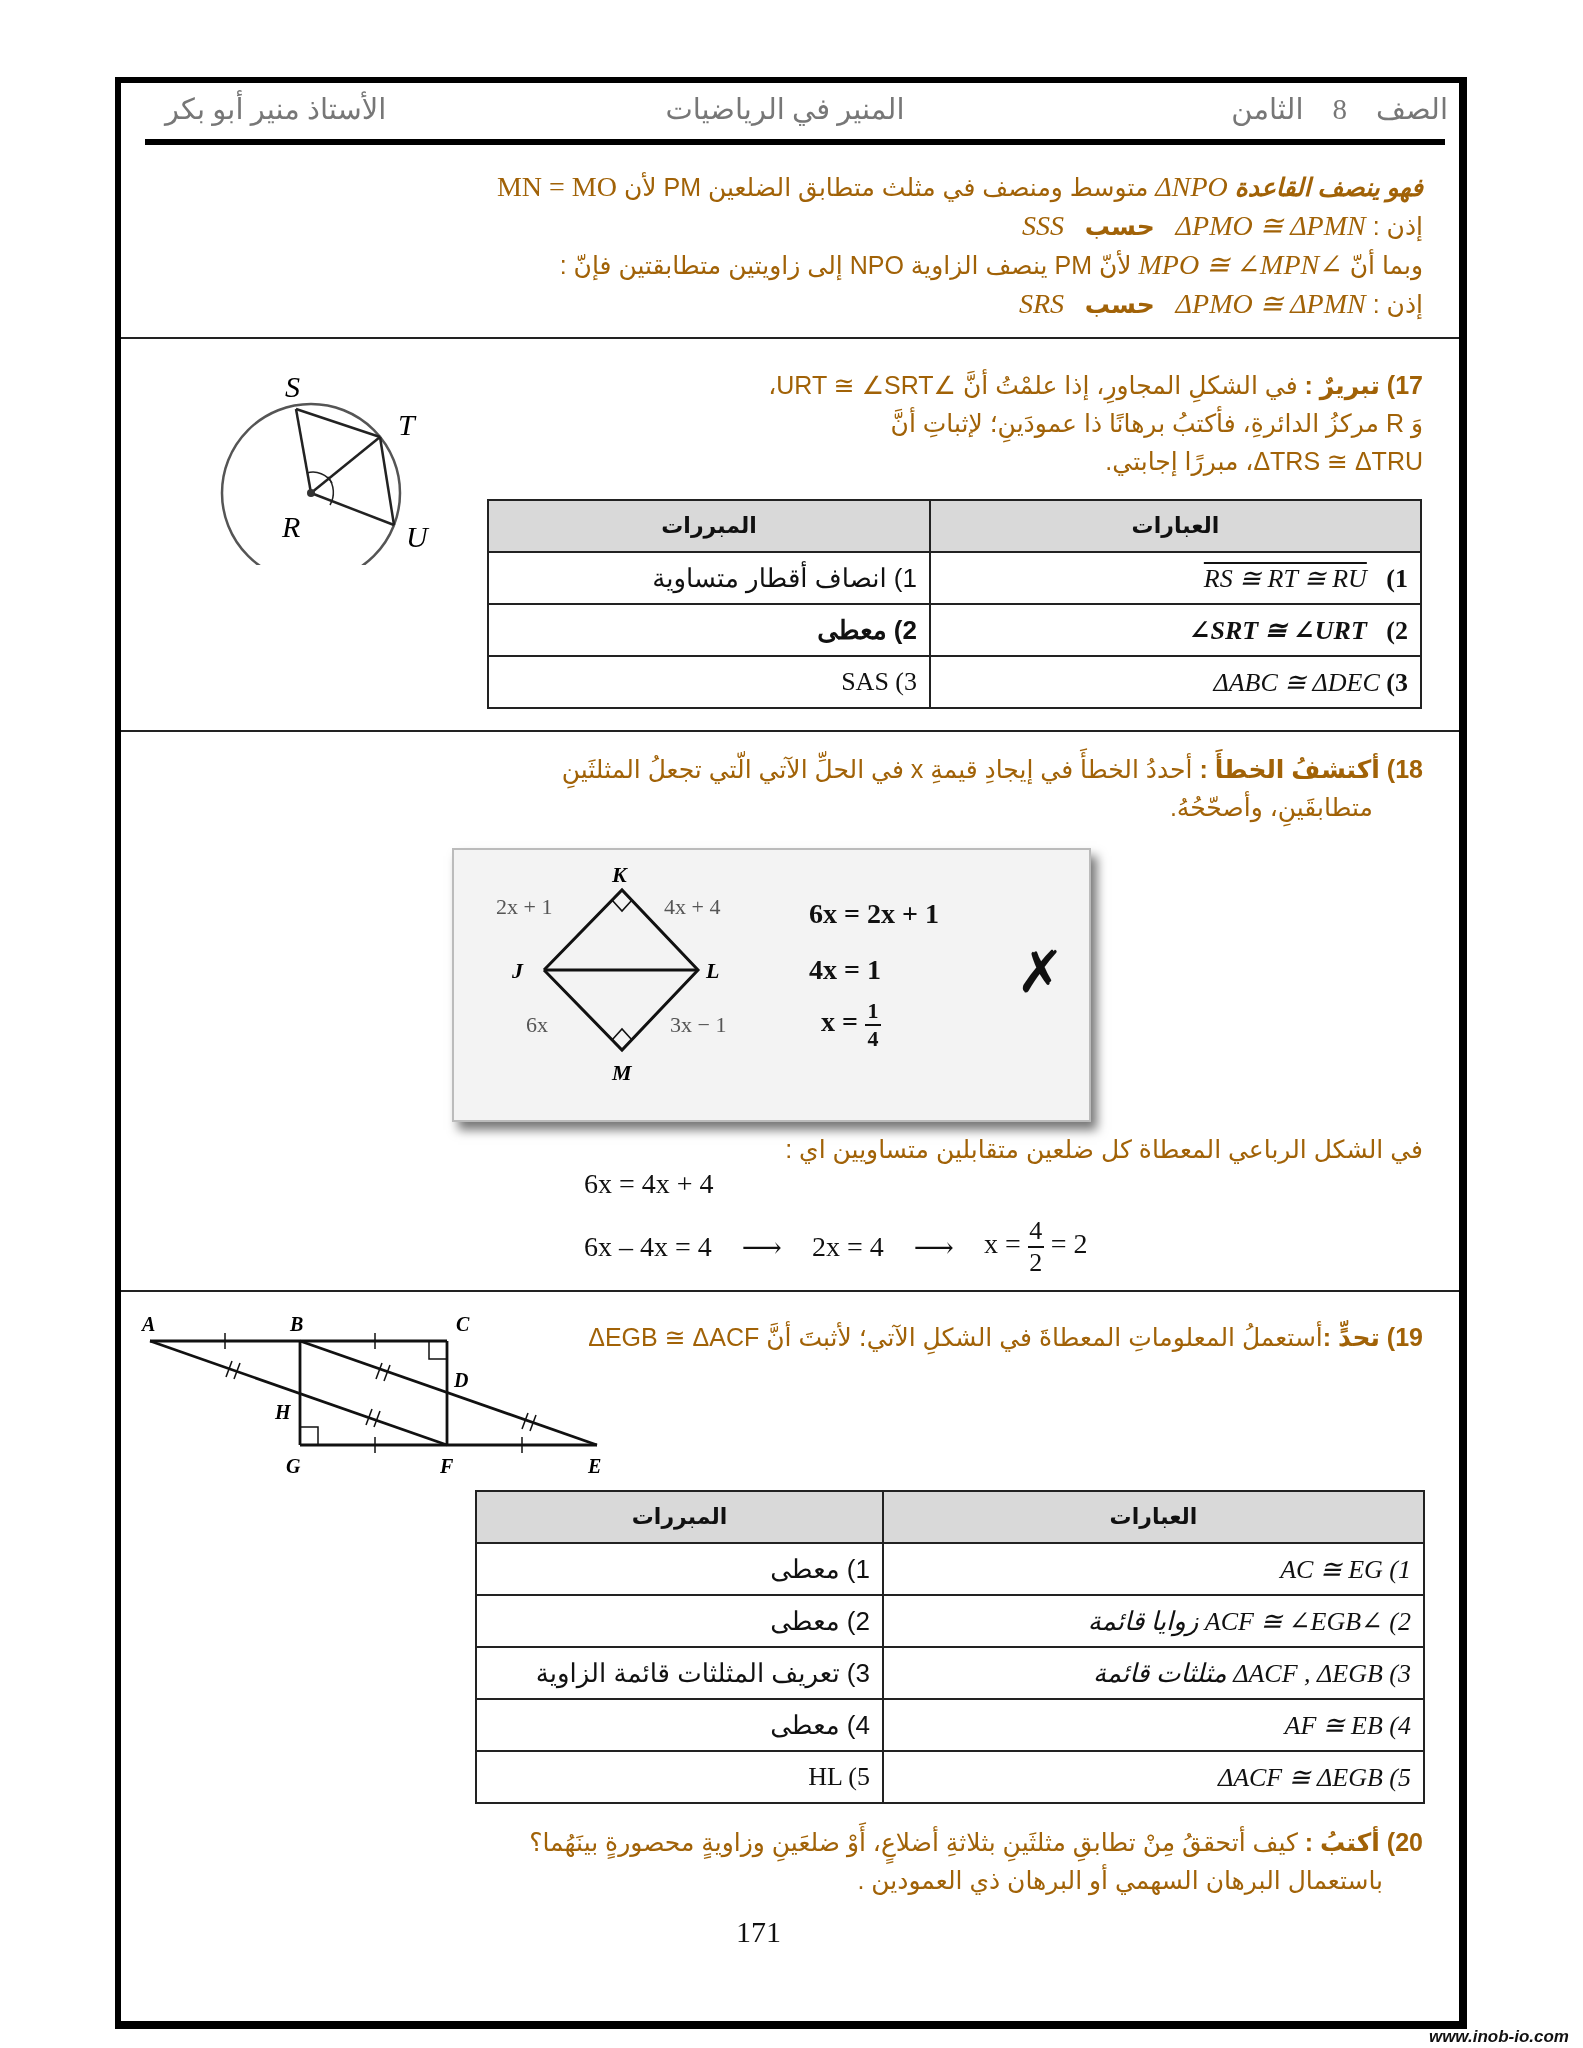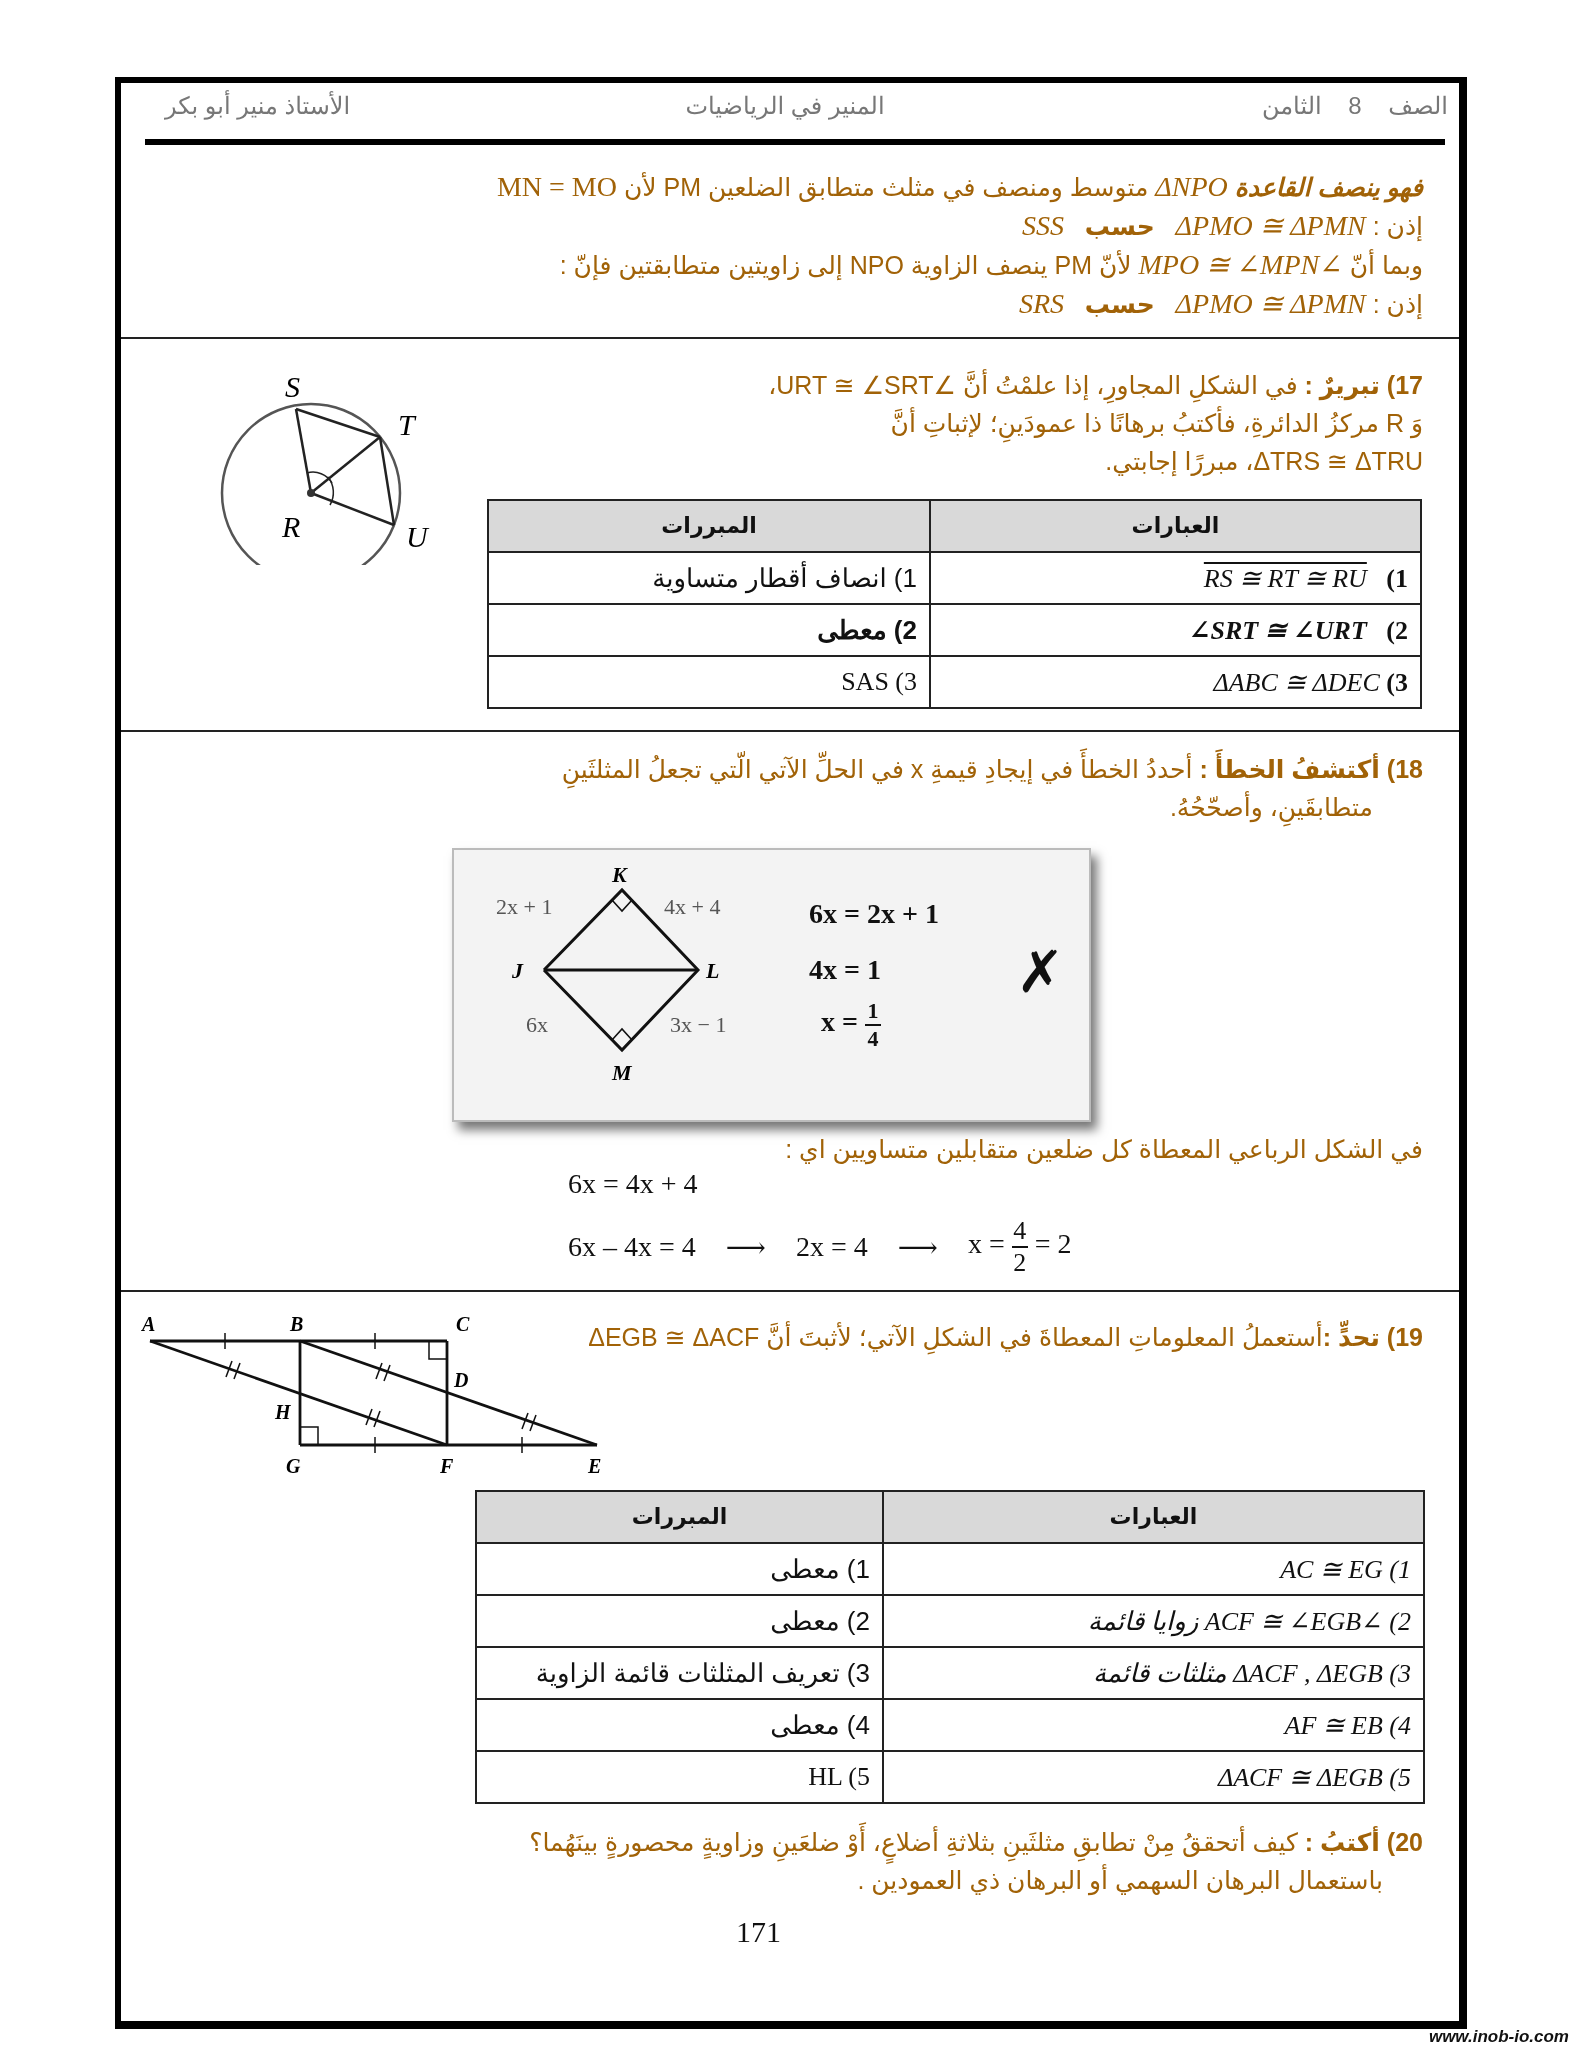--- a/index.html
+++ b/index.html
@@ -1,35 +1,35 @@
 <!DOCTYPE html>
 <html><head>
 <meta charset="utf-8">
 <style>
   html, body { margin:0; padding:0; background:#fff; }
   body { width:1583px; height:2048px; position:relative; overflow:hidden; font-family:"Liberation Serif","DejaVu Serif",serif; color:#111; }
   .frame { position:absolute; left:115px; top:77px; width:1352px; height:1952px; border:6px solid #000; border-right-width:8px; border-bottom-width:8px; box-sizing:border-box; }
   .abs { position:absolute; }
   .rtl { direction:rtl; unicode-bidi:plaintext; }
-  .hdr { font-family:Liberation Sans, sans-serif; font-size:24px; color:#777; top:92px; }
+  .hdr { font-family:Liberation Serif, serif; font-size:29px; color:#777; top:92px; }
   .hdr-rule { position:absolute; left:145px; width:1300px; top:139px; height:6px; background:#000; }
   .sep { position:absolute; left:121px; width:1338px; height:2px; background:#222; }
   .ar { font-family:"Liberation Sans","DejaVu Sans",sans-serif; font-size:25px; line-height:38px; color:#a16207; text-align:right; }
   .math { font-family:"Liberation Serif","DejaVu Serif",serif; font-style:italic; }
   .roman { font-family:"Liberation Serif","DejaVu Serif",serif; font-style:normal; }
   .b { font-weight:bold; }
   table.proof { position:absolute; border-collapse:collapse; direction:rtl; }
   table.proof td, table.proof th { border:2px solid #222; font-size:26px; padding:0 12px; height:50px; text-align:right; font-weight:normal; }
   table.proof th { background:#d9d9d9; text-align:center; font-family:"Liberation Sans","DejaVu Sans",sans-serif; font-weight:bold; font-size:22px; }
   .ov { text-decoration:overline; }
   .paper { position:absolute; left:452px; top:848px; width:635px; height:270px; background:#f3f3f3; border:2px solid #bbb; box-shadow:6px 8px 10px #777; }
   .eq { font-family:"Liberation Serif","DejaVu Serif",serif; font-weight:bold; font-size:28px; }
   .frac { display:inline-flex; flex-direction:column; align-items:center; vertical-align:middle; line-height:1; font-size:22px; }
   .frac .bar { width:16px; height:2px; background:#111; margin:2px 0; }
-  .corr { font-family:"Liberation Serif","DejaVu Serif",serif; font-size:28px; }
+  .corr { font-family:"Liberation Serif","DejaVu Serif",serif; font-size:28px;margin-left:16px; }
   .footer { font-size:30px; }
   .wm { font-family:"Liberation Sans","DejaVu Sans",sans-serif; font-style:italic; font-weight:bold; font-size:17px; }
 </style>
 </head>
 <body>
 
 <div class="frame"></div>
 
 <div class="abs hdr rtl" style="right:135px;">
   <span>الصف</span>&nbsp;&nbsp;&nbsp;

